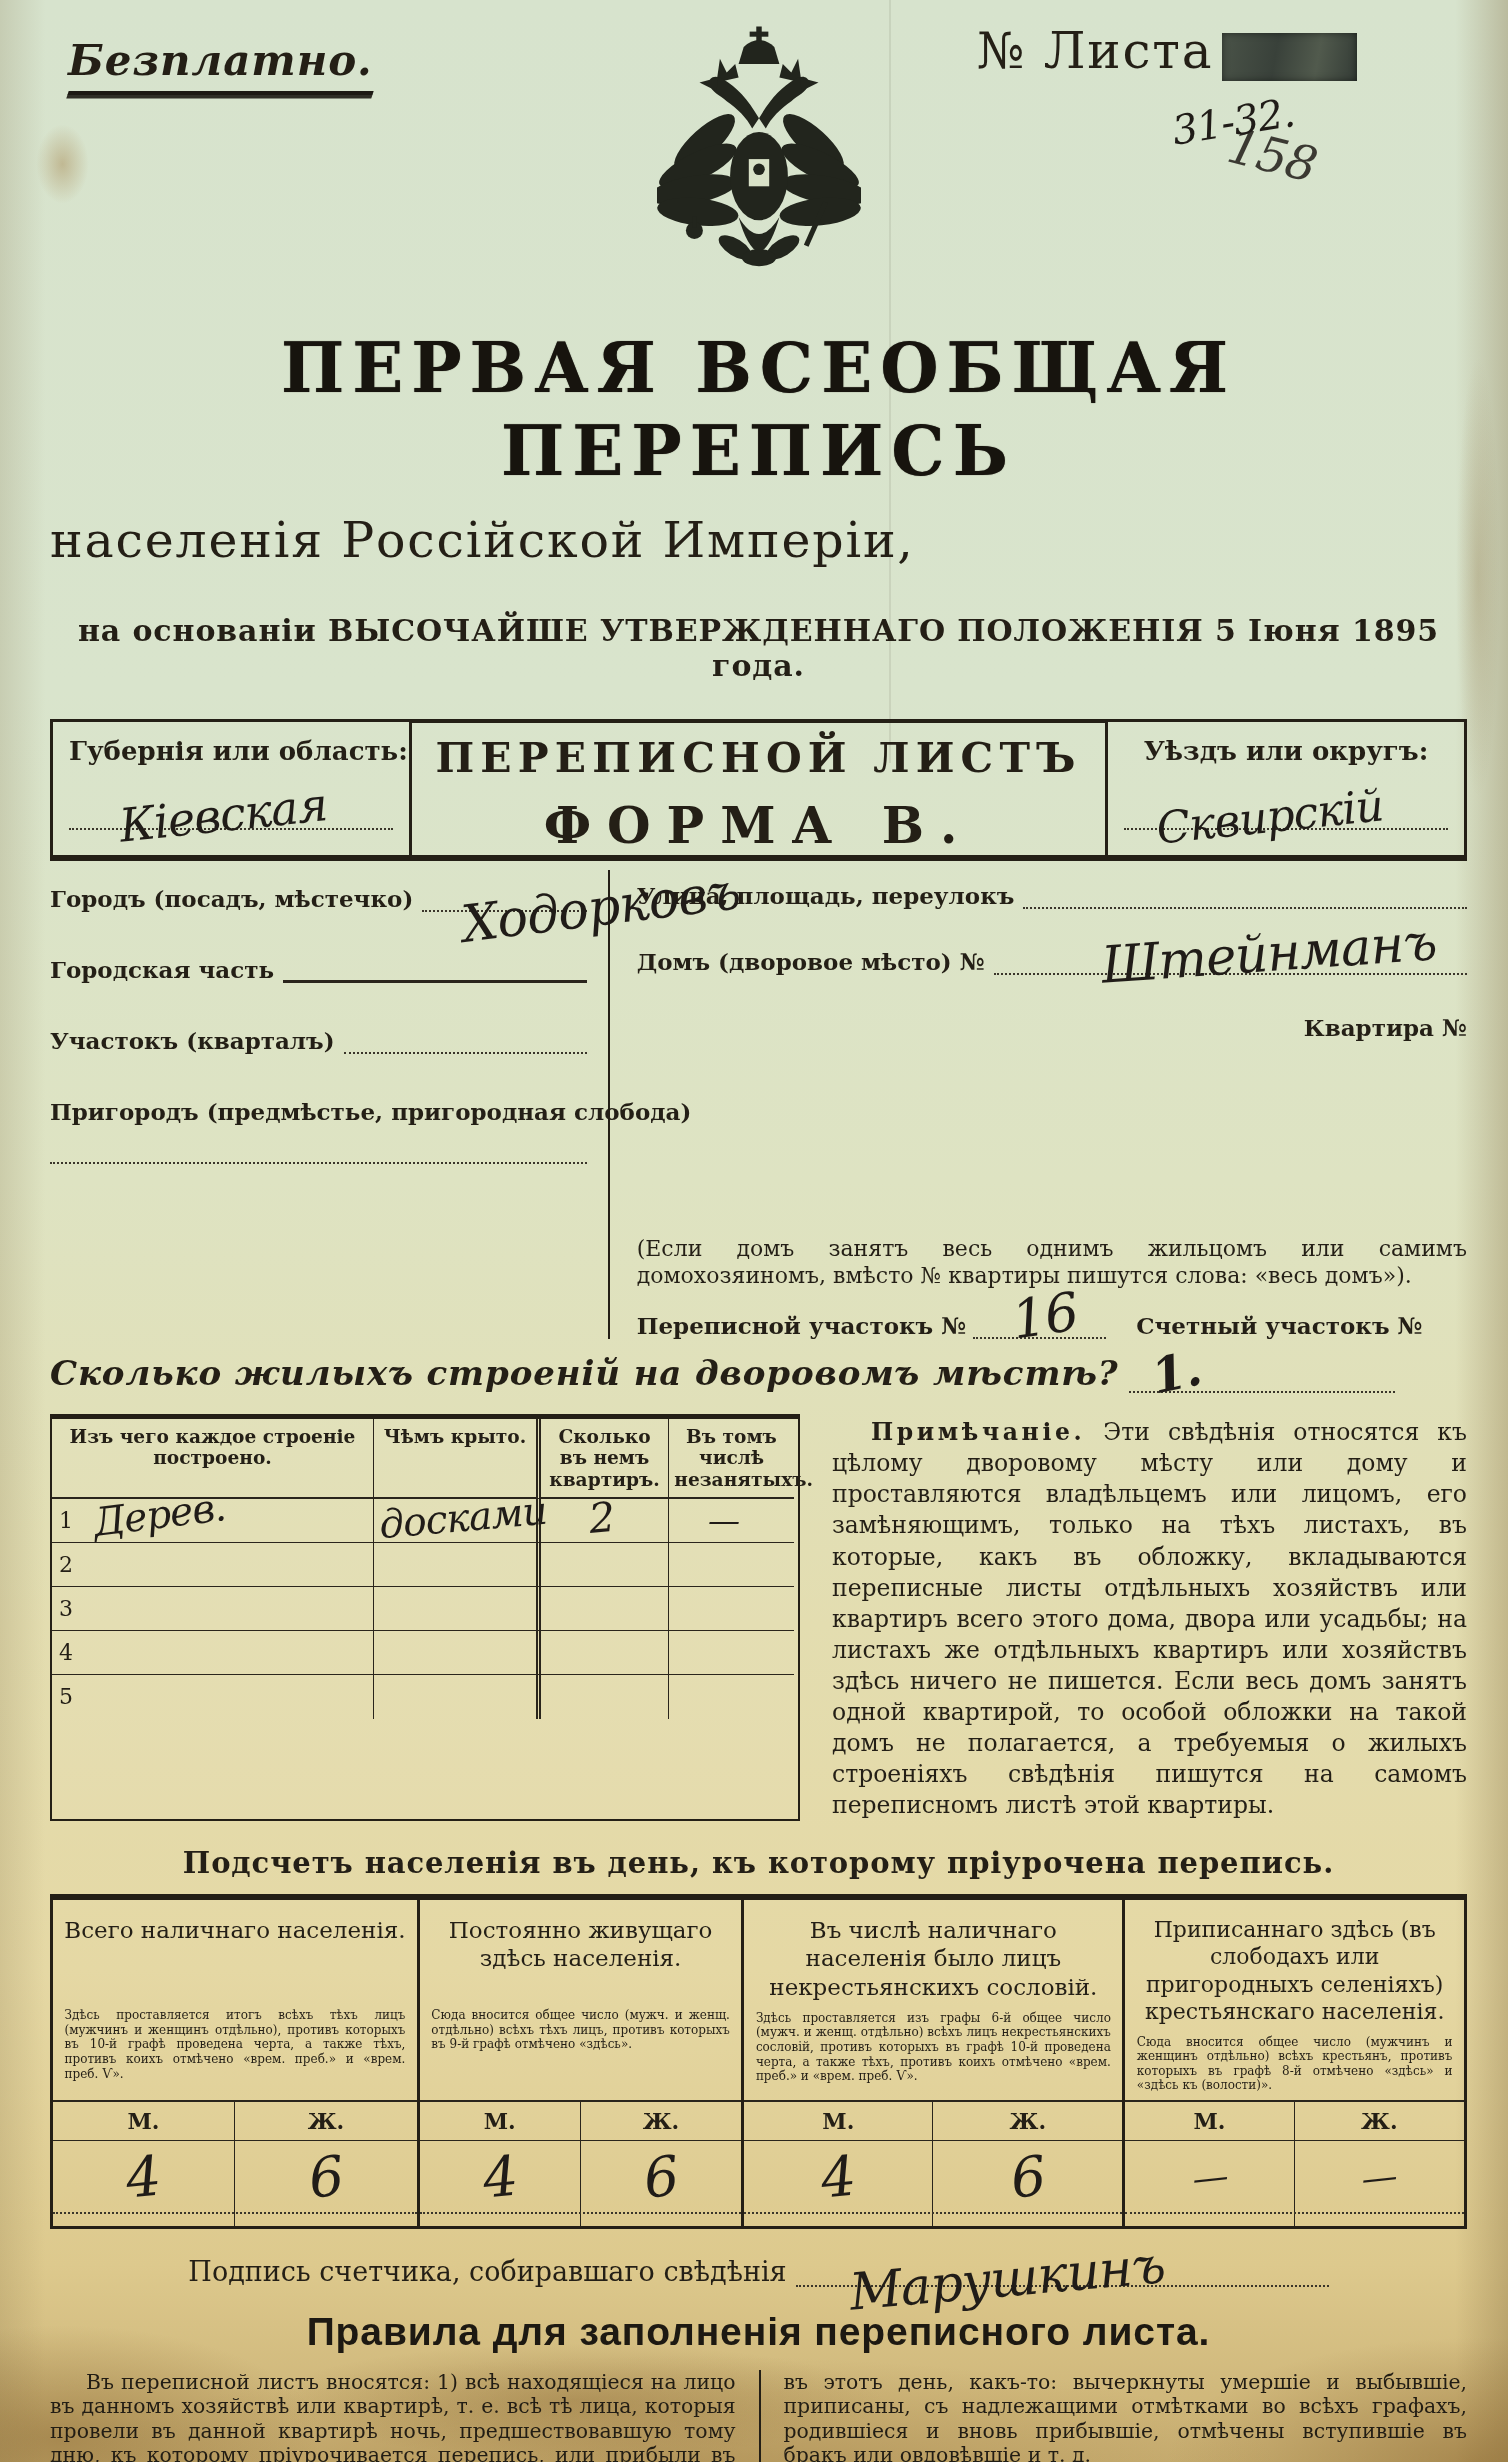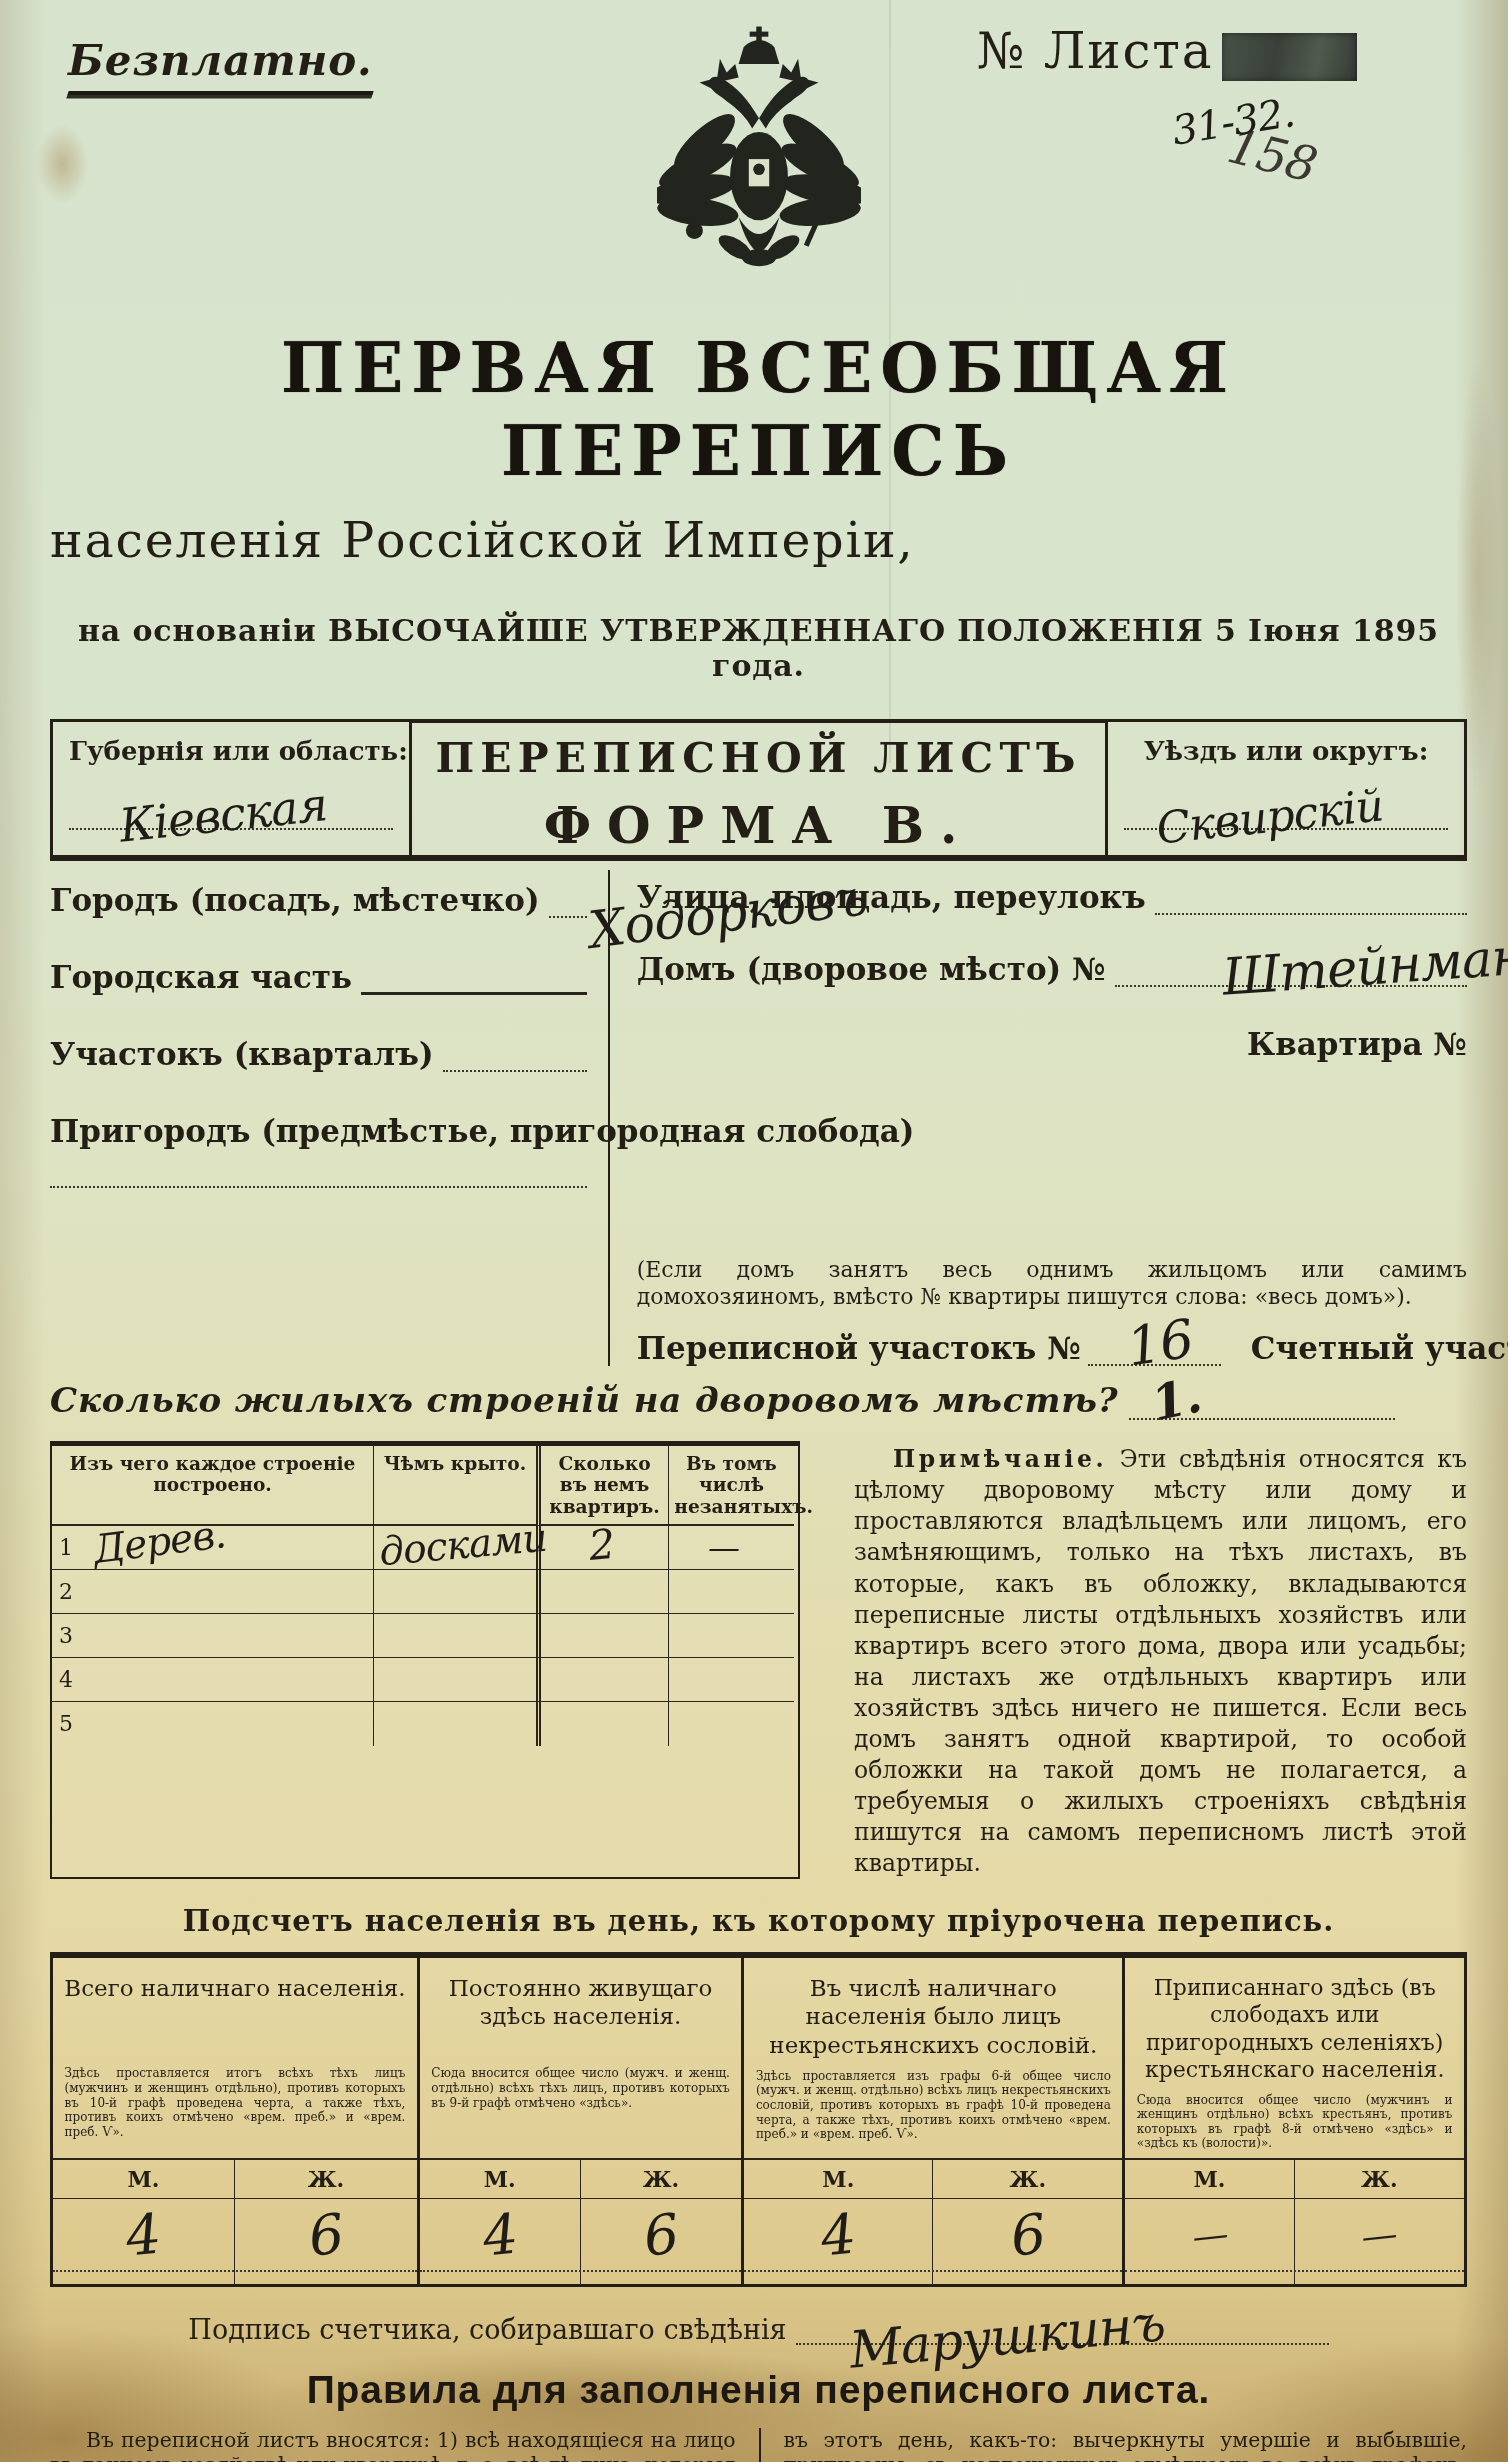--- a/index.html
+++ b/index.html
@@ -46,40 +46,40 @@
   .bhand{ position:absolute; font-size:46px; bottom:-14px; left:50px; transform:rotate(-6deg); white-space:nowrap; }
   .bcenter{ flex:1; text-align:center; padding-top:10.7px; border-top:4.4px solid #241f16; margin-top:0; }
   .bc1{ font-size:41px; font-weight:bold; letter-spacing:6.2px; }
   .bc2{ font-size:50px; font-weight:bold; letter-spacing:16px; margin-top:14px; }
 
   
   .fields{ display:flex; margin-top:9px; }
   .fcol-left{ width:39.5%; border-right:2.7px solid #241f16; padding:12.4px 21px 0 0; }
   .fcol-right{ width:60.5%; padding:9px 0 0 27px; }
   .fl{ display:flex; align-items:flex-end; margin-bottom:41px; }
-  .flabel{ font-weight:bold; font-size:31px; white-space:nowrap; }
+  .flabel{ font-weight:bold; font-size:23px; white-space:nowrap; }
   .ffill{ flex:1; border-bottom:2.7px dotted #3a352a; height:30px; margin-left:9px; position:relative; }
   .ffill.solid{ border-bottom:3.6px solid #2a251c; }
   .ffill.short{ flex:0 0 191px; }
   .fhand{ position:absolute; white-space:nowrap; }
   .hand-city{ font-size:51px; bottom:-27px; left:39px; transform:rotate(-7deg); }
   .hand-house{ font-size:51px; bottom:-10.7px; left:107px; transform:rotate(-4deg); }
   .fnote{ font-size:22px; line-height:1.22; margin:-27px 0 19.5px; text-align:justify; }
   .fnote.n2{ margin-top:-30px; }
   .uline{ display:flex; align-items:flex-end; margin-top:3.6px; }
   .ufill{ flex:0 0 133px; border-bottom:2.7px dotted #3a352a; height:30px; margin:0 7px; position:relative; }
   .hand-16{ font-size:53px; bottom:-9px; left:39px; transform:rotate(-8deg); }
 
   
   .question{ display:flex; align-items:flex-end; margin-top:14px; font-size:34px; font-weight:bold; font-style:italic; letter-spacing:0.9px; }
   .qfill{ flex:0 0 266px; border-bottom:2.7px dotted #3a352a; height:23px; margin-left:10.7px; position:relative; }
   .hand-q1{ font-size:48px; bottom:-9px; left:23px; transform:rotate(-12deg); }
 
   
-  .brow{ display:flex; margin-top:21px;gap:22px; }
+  .brow{ display:flex; margin-top:21px; }
   .bt{ width:750px; border:2.7px solid #241f16; border-top:5.3px solid #241f16; background:rgba(255,255,255,.04); }
   .bt-head{ display:grid; grid-template-columns:322px 167px 128px 125px; }
   .bh{ border-right:1.8px solid #2a251c; border-bottom:2.7px solid #2a251c; padding:7px 5.3px; font-size:18.6px; font-weight:bold; text-align:center; line-height:1.15; }
   .bh.dbl{ border-right:5.3px double #2a251c; }
   .bh:last-child{ border-right:none; }
   .bt-row{ display:grid; grid-template-columns:32px 290px 167px 128px 125px; height:44px; }
   .bc{ border-right:1.8px solid #2a251c; border-bottom:1.8px solid #2a251c; position:relative; font-size:22px; padding:9px 0 0 7px; }
   .bc.no{ border-right:none; }
   .bc.dbl{ border-right:5.3px double #2a251c; }
   .bc:last-child{ border-right:none; }

